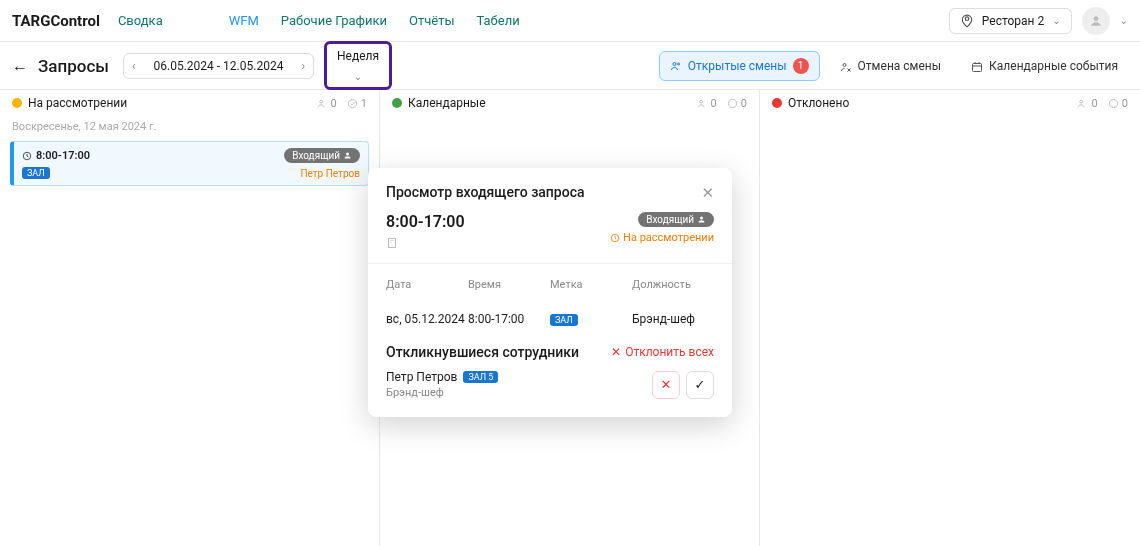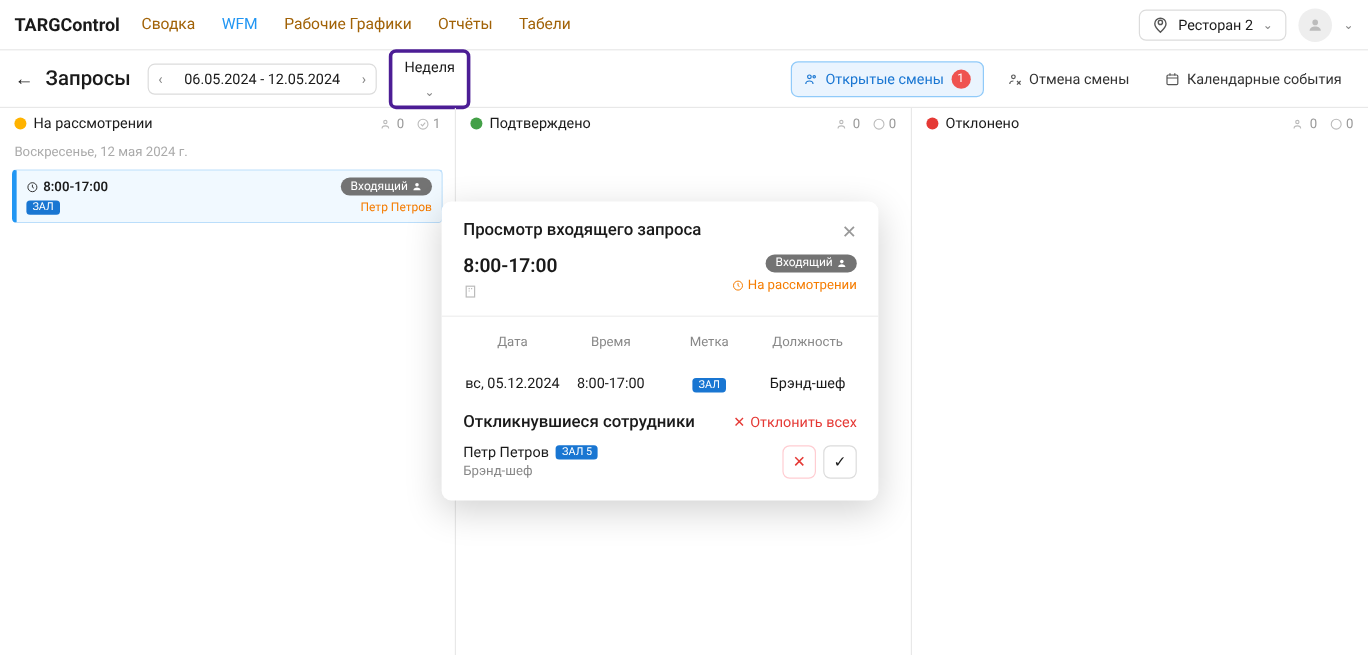--- a/index.html
+++ b/index.html
@@ -1,37 +1,37 @@
 <!DOCTYPE html>
 <html><head>
 <meta charset="utf-8">
 <style>
 * { margin:0; padding:0; box-sizing:border-box; }
 body { font-family:-apple-system,BlinkMacSystemFont,"Segoe UI",Roboto,sans-serif; font-size:13px; color:#1a1a1a; background:#fff; width:1140px; height:546px; overflow:hidden; position:relative; }
 .topbar { display:flex; align-items:center; height:42px; padding:0 12px; border-bottom:1px solid #e8e8e8; }
 .brand { font-weight:700; font-size:15px; margin-right:16px; }
 .nav { display:flex; gap:18px; flex:1; }
-.nav-item { font-size:13px; color:#a16207; cursor:pointer; padding:4px 2px; }
-.nav-item.active { color:#2196f3; padding-bottom:3px; }
+.nav-item { font-size:13px; color:#0f766e; cursor:pointer; padding:4px 2px; }
+.nav-item.active { color:#2196f3; padding-bottom:3px;margin-left:44px; }
 .rightbar { display:flex; align-items:center; gap:10px; }
 .loc-select { display:flex; align-items:center; gap:8px; border:1px solid #dcdcdc; border-radius:6px; padding:5px 10px; cursor:pointer; font-size:12px; }
 .avatar { width:28px; height:28px; border-radius:50%; background:#eee; display:flex; align-items:center; justify-content:center; }
 .chev { font-size:10px; color:#888; }
 
 .toolbar { display:flex; align-items:center; height:48px; padding:0 12px; border-bottom:1px solid #e8e8e8; gap:10px; }
 .back-arrow { font-size:16px; cursor:pointer; }
 .page-title { font-size:17px; font-weight:500; margin-right:4px; }
 .date-range { display:flex; align-items:center; border:1px solid #dcdcdc; border-radius:6px; font-size:12px; }
 .date-range span.btn { padding:5px 8px; cursor:pointer; color:#888; }
 .date-range .range { padding:5px 10px; }
 .period-select { display:flex; align-items:center; gap:8px; border:3px solid #4c1d95; border-radius:6px; padding:5px 10px; cursor:pointer; font-size:12px;flex-direction:column; }
 .spacer { flex:1; }
 .btn-open-shifts { display:flex; align-items:center; gap:6px; border:1px solid #90caf9; background:#eaf4fe; border-radius:6px; padding:6px 10px; cursor:pointer; font-size:12px; color:#1976d2; }
 .count-badge { background:#ef5350; color:#fff; border-radius:50%; width:16px; height:16px; display:flex; align-items:center; justify-content:center; font-size:10px; }
-.btn-plain { display:flex; align-items:center; gap:6px; padding:6px 10px; font-size:12px; cursor:pointer; color:#333; }
+.btn-plain { display:flex; align-items:flex-end; gap:6px; padding:6px 10px; font-size:12px; cursor:pointer; color:#333; }
 
 .columns { display:flex; height:calc(100% - 80px); }
 .col { width:33.33%; border-right:1px solid #e8e8e8; padding:0; }
 .col:last-child { border-right:none; }
 .col-header { display:flex; align-items:center; padding:6px 12px; font-size:12px; }
 .col-header .dot { width:10px; height:10px; border-radius:50%; margin-right:6px; }
 .dot.orange { background:#ffb300; }
 .dot.green { background:#43a047; }
 .dot.red { background:#e53935; }
 .col-counts { margin-left:auto; display:flex; gap:10px; color:#999; font-size:11px; align-items:center; }
@@ -50,21 +50,21 @@
 .modal-title { font-size:14px; font-weight:500; }
 .close-x { cursor:pointer; color:#999; font-size:15px; }
 .modal-time-row { display:flex; justify-content:space-between; margin-top:10px; align-items:flex-start; }
 .modal-time { font-size:16px; font-weight:600; }
 .status-col { display:flex; flex-direction:column; align-items:flex-end; gap:4px; }
 .status-pending { color:#f57c00; font-size:11px; display:flex; align-items:center; gap:3px; }
 .dept-row { margin-top:6px; }
 .dept-icon { color:#bbb; font-size:12px; }
 .divider { height:1px; background:#eee; margin:14px -18px; }
 .details { display:flex; gap:0; margin-top:14px; }
-.detail { flex:1;text-align:center; }
+.detail { flex:1; }
 .detail-label { font-size:11px; color:#888; }
 .detail-val { font-size:12px; margin-top:21px; }
 .resp-header { display:flex; justify-content:space-between; align-items:center; margin-top:18px; }
 .resp-title { font-size:14px; font-weight:500; }
 .decline-all { color:#e53935; font-size:12px; cursor:pointer; display:flex; align-items:center; gap:4px; }
 .resp-row { display:flex; justify-content:space-between; align-items:center; margin-top:10px; }
 .resp-left { display:flex; flex-direction:column; gap:2px; }
 .resp-name-line { display:flex; align-items:center; gap:6px; font-size:12px; }
 .resp-role { font-size:11px; color:#888; }
 .resp-actions { display:flex; gap:6px; }
@@ -195,21 +195,21 @@
       </div>
       <div class="card-bottom">
         <span class="tag-blue">ЗАЛ</span>
         <span class="card-name">Петр Петров</span>
       </div>
     </div>
   </div>
   <div class="col">
     <div class="col-header">
       <span class="dot green"></span>
-      <span>Подтверждено</span>
+      <span>Календарные</span>
       <div class="col-counts">
         <span class="c">
             <svg width="11" height="11" viewBox="0 0 24 24" fill="none" stroke="#bbb" stroke-width="2">
               <circle cx="9" cy="8" r="3"></circle>
               <path d="M3 20c0-3 3-5 6-5s6 2 6 5"></path>
             </svg>
             <span>0</span>
           </span>
         <span class="c">
             <svg width="11" height="11" viewBox="0 0 24 24" fill="none" stroke="#bbb" stroke-width="2">

